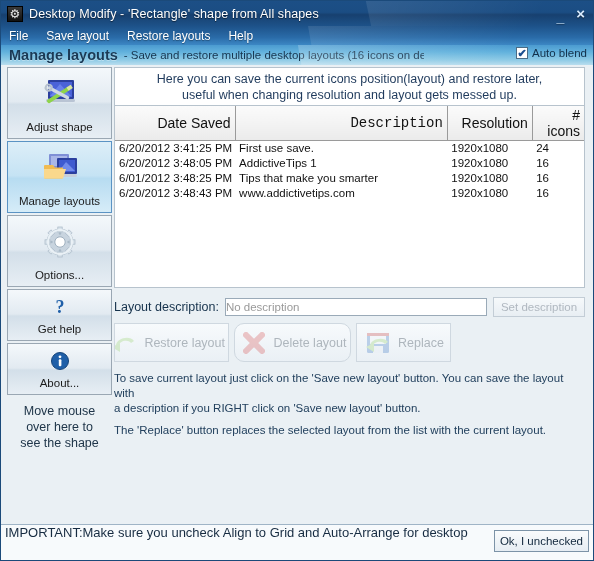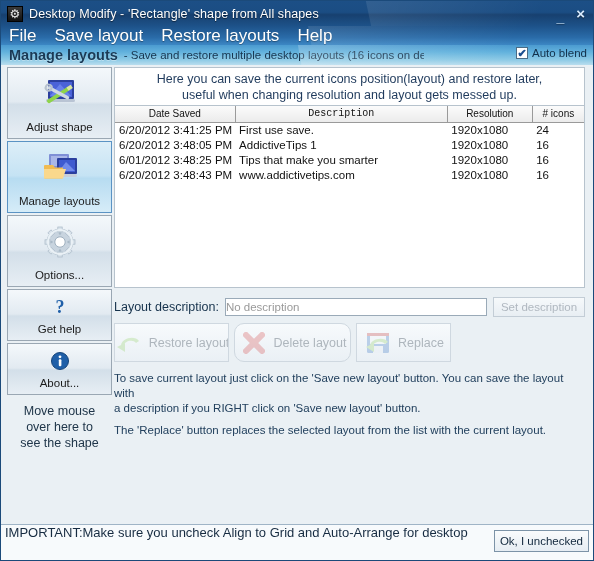--- a/index.html
+++ b/index.html
@@ -51,21 +51,21 @@
     background:linear-gradient(to bottom,#1d5289 0%,#2a6ba8 60%,#3c87c4 100%);
     display:flex;align-items:center;padding-left:8px;gap:18px;
     position:relative;overflow:hidden;
   }
   .menubar:after{
     content:"";position:absolute;right:-20px;top:-30px;width:300px;height:90px;
     background:linear-gradient(135deg,rgba(255,255,255,.10),rgba(255,255,255,0) 65%);
     transform:rotate(-10deg);pointer-events:none;
   }
   .menu-item{
-    color:#fff;font-size:17px;white-space:nowrap;
+    color:#fff;font-size:12px;white-space:nowrap;
     text-shadow:0 1px 1px rgba(0,0,0,.35);cursor:default;
   }
 
   
   .banner{
     height:20px;position:relative;overflow:hidden;
     background:linear-gradient(to bottom,#4b9ad0 0%,#62b2dd 35%,#8fcbe6 75%,#b9ddee 100%);
     display:flex;align-items:center;padding-left:8px;
   }
   .banner:after{
@@ -135,22 +135,22 @@
     font-size:12.5px;color:#1f3a5c;line-height:16px;
   }
   .table-wrap{
     background:#ffffff;border:1px solid #b7c3cd;
     box-sizing:border-box;height:183px;overflow:hidden;
   }
   table{border-collapse:collapse;width:100%;table-layout:fixed;}
   thead th{
     background:linear-gradient(to bottom,#fbfbfb,#ebebeb);
     border-right:1px solid #9a9a9a;border-bottom:1px solid #9a9a9a;
-    font-size:10px;font-weight:normal;color:#111;
-    text-align:center;padding:1px 4px;height:16px;box-sizing:border-box;
+    font-size:14px;font-weight:normal;color:#111;
+    text-align:right;padding:1px 4px;height:16px;box-sizing:border-box;
   }
   thead th:last-child{border-right:none;}
   tbody td{
     font-size:11.5px;color:#111;padding:1px 4px;height:15px;box-sizing:border-box;
     white-space:nowrap;overflow:hidden;
   }
   .col-date{width:116px;}
   .col-desc{width:205px;font-family:Liberation Mono, monospace;}
   .col-res{width:82px;}
   .col-icons{width:50px;}
@@ -180,21 +180,21 @@
     border:1px solid #cfd8e0;
     background:linear-gradient(to bottom,#f7fafc,#eaf0f5);
     display:flex;align-items:center;justify-content:center;gap:5px;
     font-size:12.5px;color:#aeb6bd;cursor:default;overflow:hidden;
     padding:0 3px;white-space:nowrap;
   }
   .act-btn.enabled{
     border:1px solid #7fa7c9;color:#111;
     background:linear-gradient(to bottom,#fdfefe,#eef4f9);
   }
-  .act-restore{width:115px;}
+  .act-restore{width:115px;justify-content:flex-end;}
   .act-save{width:141px;}
   .act-delete{width:117px;border-radius:10px;}
   .act-replace{width:95px;}
   .act-icon{width:30px;height:30px;flex:0 0 auto;display:flex;align-items:center;justify-content:center;}
   .act-icon.faded{opacity:.28;}
 
   
   .help-block{margin-top:9px;}
   .help-line{font-size:11.5px;color:#23415e;line-height:15px;}
   .help-line.gap{margin-top:7px;}

